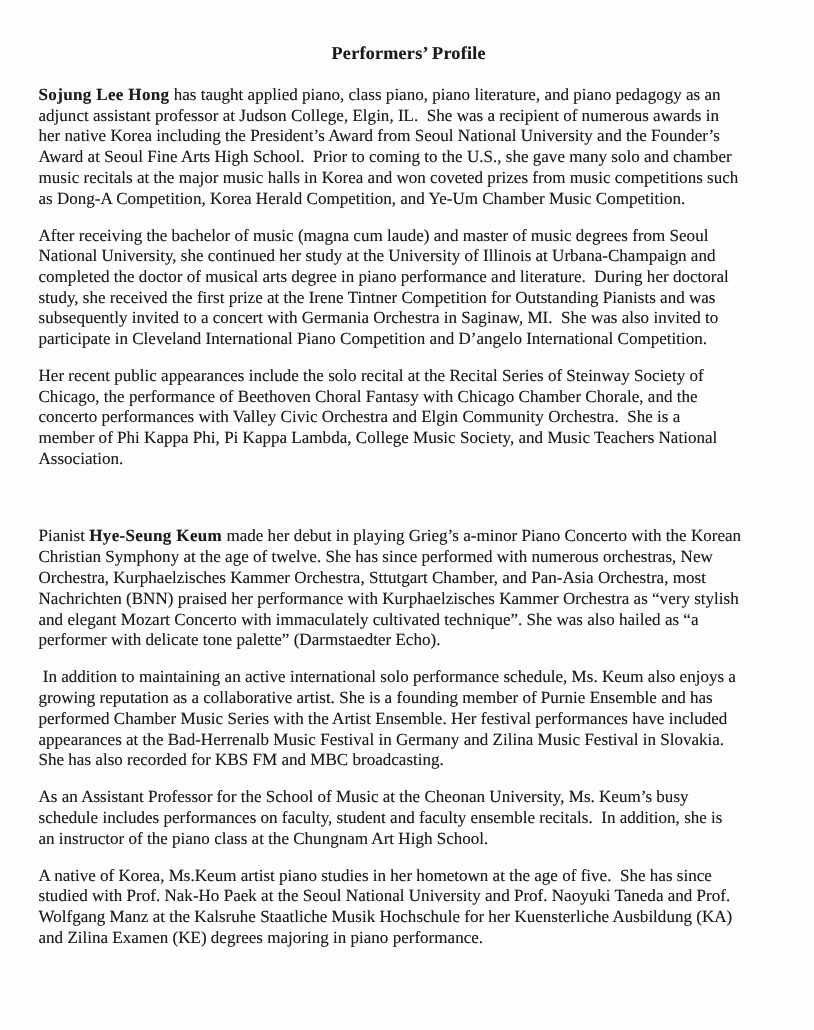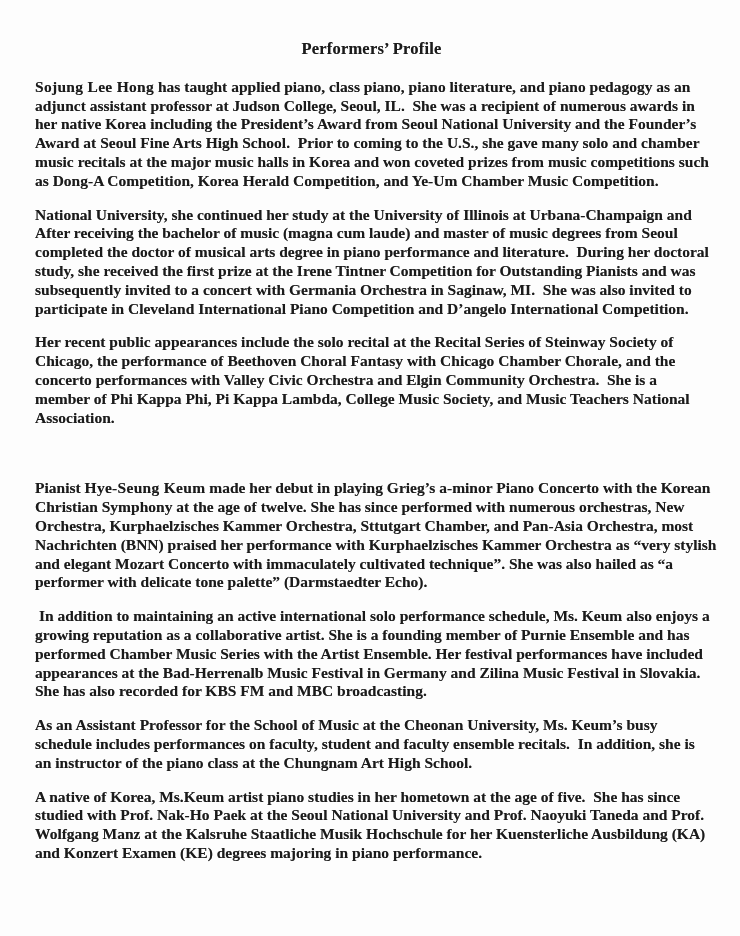--- a/index.html
+++ b/index.html
@@ -22,21 +22,20 @@
     font-size: 16.5px;
     font-weight: bold;
     text-align: center;
     margin: 0 0 19px 0;
     line-height: 18.8px;
     letter-spacing: 0.2px;
     text-shadow: 0 0 0.5px rgba(25,25,25,0.5);
   }
   .body {
     width: 100%;
-    font-weight: bold;
   }
   .para {
     margin: 15px 0 0 0;
   }
   .para:first-child {
     margin-top: 0;
   }
   .para.gap-large {
     margin-top: 52px;
   }
@@ -51,29 +50,29 @@
   }
 </style>
 </head>
 <body>
 
 <div class="page">
   <h1 class="title">Performers’ Profile</h1>
   <div class="body">
       <div class="para">
         <div class="line"><b>Sojung Lee Hong</b><span> has taught applied piano, class piano, piano literature, and piano pedagogy as an</span></div>
-        <div class="line"><span>adjunct assistant professor at Judson College, Seoul, IL.  She was a recipient of numerous awards in</span></div>
+        <div class="line"><span>adjunct assistant professor at Judson College, Elgin, IL.  She was a recipient of numerous awards in</span></div>
         <div class="line"><span>her native Korea including the President’s Award from Seoul National University and the Founder’s</span></div>
         <div class="line"><span>Award at Seoul Fine Arts High School.  Prior to coming to the U.S., she gave many solo and chamber</span></div>
         <div class="line"><span>music recitals at the major music halls in Korea and won coveted prizes from music competitions such</span></div>
         <div class="line"><span>as Dong-A Competition, Korea Herald Competition, and Ye-Um Chamber Music Competition.</span></div>
       </div>
       <div class="para">
+        <div class="line"><span>After receiving the bachelor of music (magna cum laude) and master of music degrees from Seoul</span></div>
         <div class="line"><span>National University, she continued her study at the University of Illinois at Urbana-Champaign and</span></div>
-        <div class="line"><span>After receiving the bachelor of music (magna cum laude) and master of music degrees from Seoul</span></div>
         <div class="line"><span>completed the doctor of musical arts degree in piano performance and literature.  During her doctoral</span></div>
         <div class="line"><span>study, she received the first prize at the Irene Tintner Competition for Outstanding Pianists and was</span></div>
         <div class="line"><span>subsequently invited to a concert with Germania Orchestra in Saginaw, MI.  She was also invited to</span></div>
         <div class="line"><span>participate in Cleveland International Piano Competition and D’angelo International Competition.</span></div>
       </div>
       <div class="para">
         <div class="line"><span>Her recent public appearances include the solo recital at the Recital Series of Steinway Society of</span></div>
         <div class="line"><span>Chicago, the performance of Beethoven Choral Fantasy with Chicago Chamber Chorale, and the</span></div>
         <div class="line"><span>concerto performances with Valley Civic Orchestra and Elgin Community Orchestra.  She is a</span></div>
         <div class="line"><span>member of Phi Kappa Phi, Pi Kappa Lambda, College Music Society, and Music Teachers National</span></div>
@@ -96,16 +95,16 @@
       </div>
       <div class="para">
         <div class="line"><span>As an Assistant Professor for the School of Music at the Cheonan University, Ms. Keum’s busy</span></div>
         <div class="line"><span>schedule includes performances on faculty, student and faculty ensemble recitals.  In addition, she is</span></div>
         <div class="line"><span>an instructor of the piano class at the Chungnam Art High School.</span></div>
       </div>
       <div class="para">
         <div class="line"><span>A native of Korea, Ms.Keum artist piano studies in her hometown at the age of five.  She has since</span></div>
         <div class="line"><span>studied with Prof. Nak-Ho Paek at the Seoul National University and Prof. Naoyuki Taneda and Prof.</span></div>
         <div class="line"><span>Wolfgang Manz at the Kalsruhe Staatliche Musik Hochschule for her Kuensterliche Ausbildung (KA)</span></div>
-        <div class="line"><span>and Konzert Examen (KE) degrees majoring in piano performance.</span></div>
+        <div class="line"><span>and Zilina Examen (KE) degrees majoring in piano performance.</span></div>
       </div>
     </div>
 </div>
 
 </body></html>

